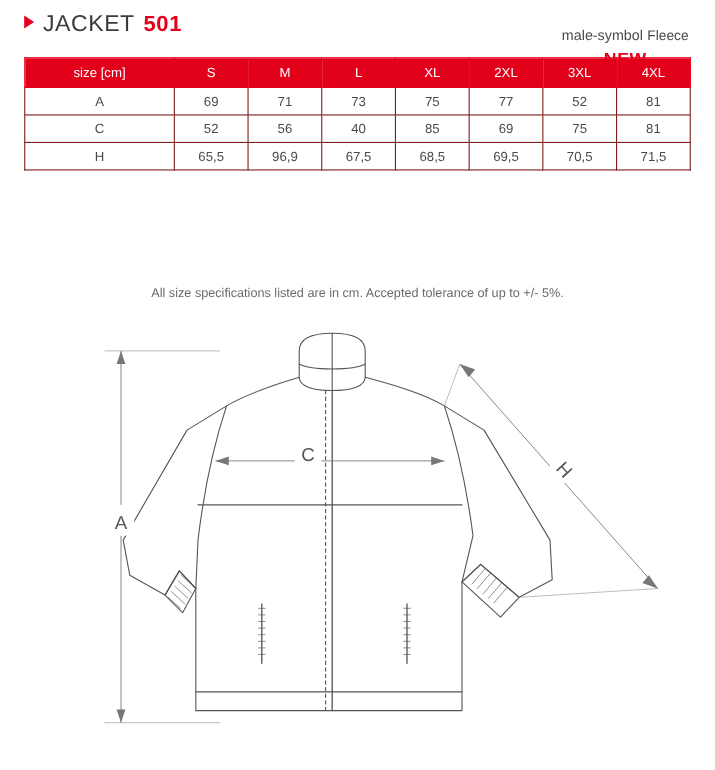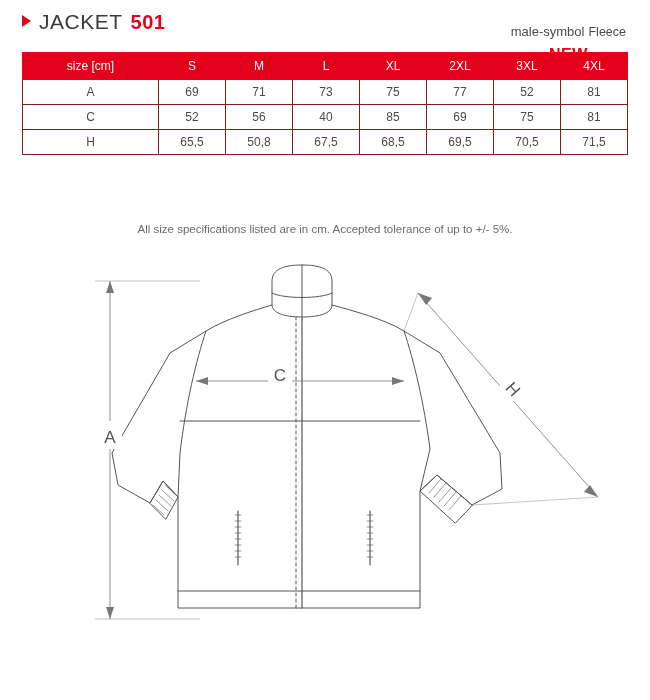--- a/index.html
+++ b/index.html
@@ -107,21 +107,21 @@
   table.size-table td.row-label {
     width: 144px;
   }
   .col-w { width: 66px; }
 
   
   .note {
     text-align: center;
     font-size: 11.5px;
     color: #6b6b6b;
-    margin-top: 68px;
+    margin-top: 106px;
   }
 
   
   .drawing-area {
     position: relative;
     width: 650px;
     height: 370px;
     margin-top: 18px;
   }
   .drawing-area svg {
@@ -181,21 +181,21 @@
         <td>56</td>
         <td>40</td>
         <td>85</td>
         <td>69</td>
         <td>75</td>
         <td>81</td>
       </tr>
       <tr>
         <td class="row-label">H</td>
         <td>65,5</td>
-        <td>50,8</td>
+        <td>96,9</td>
         <td>67,5</td>
         <td>68,5</td>
         <td>69,5</td>
         <td>70,5</td>
         <td>71,5</td>
       </tr>
     </tbody>
   </table>
 </div>
 

